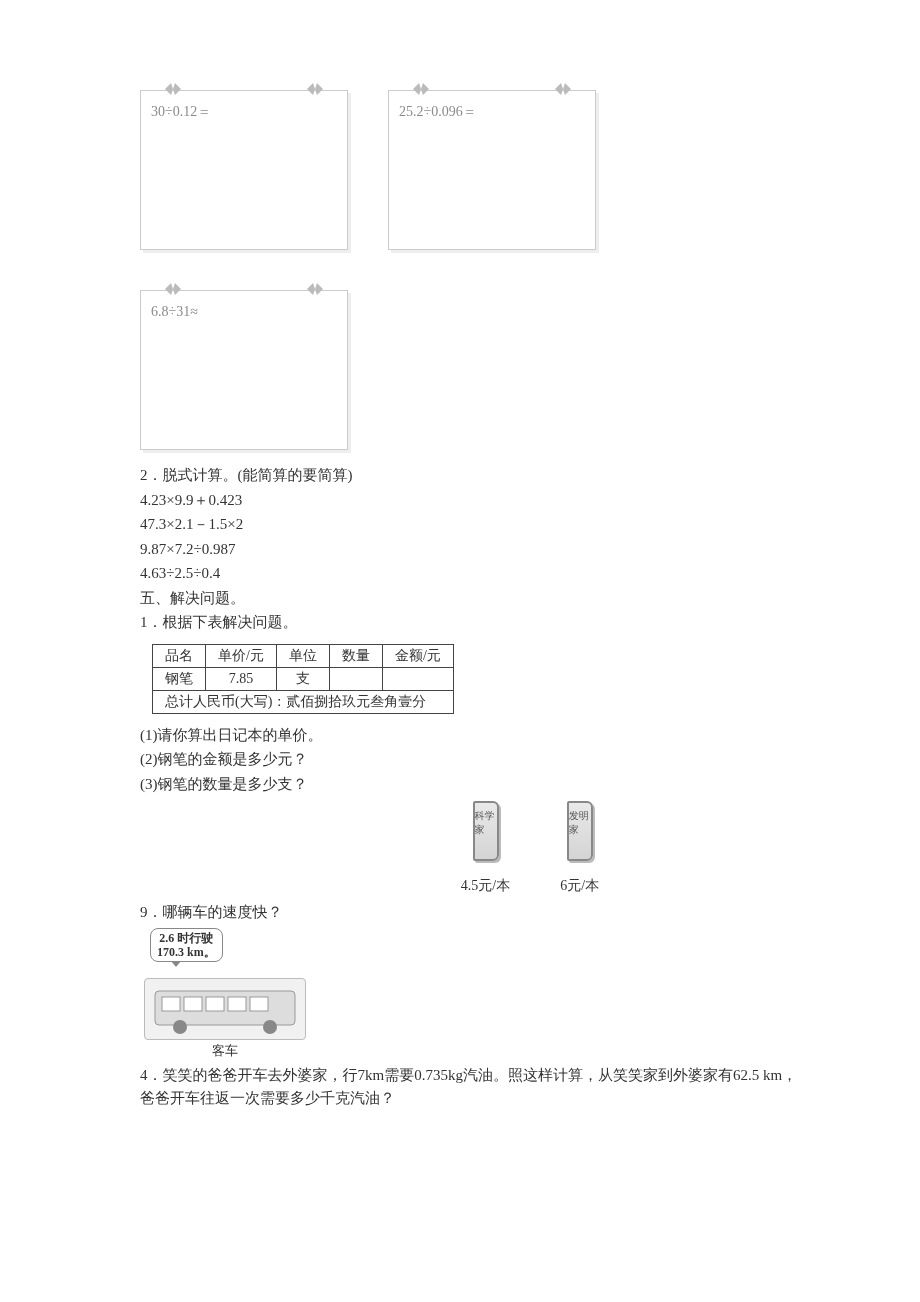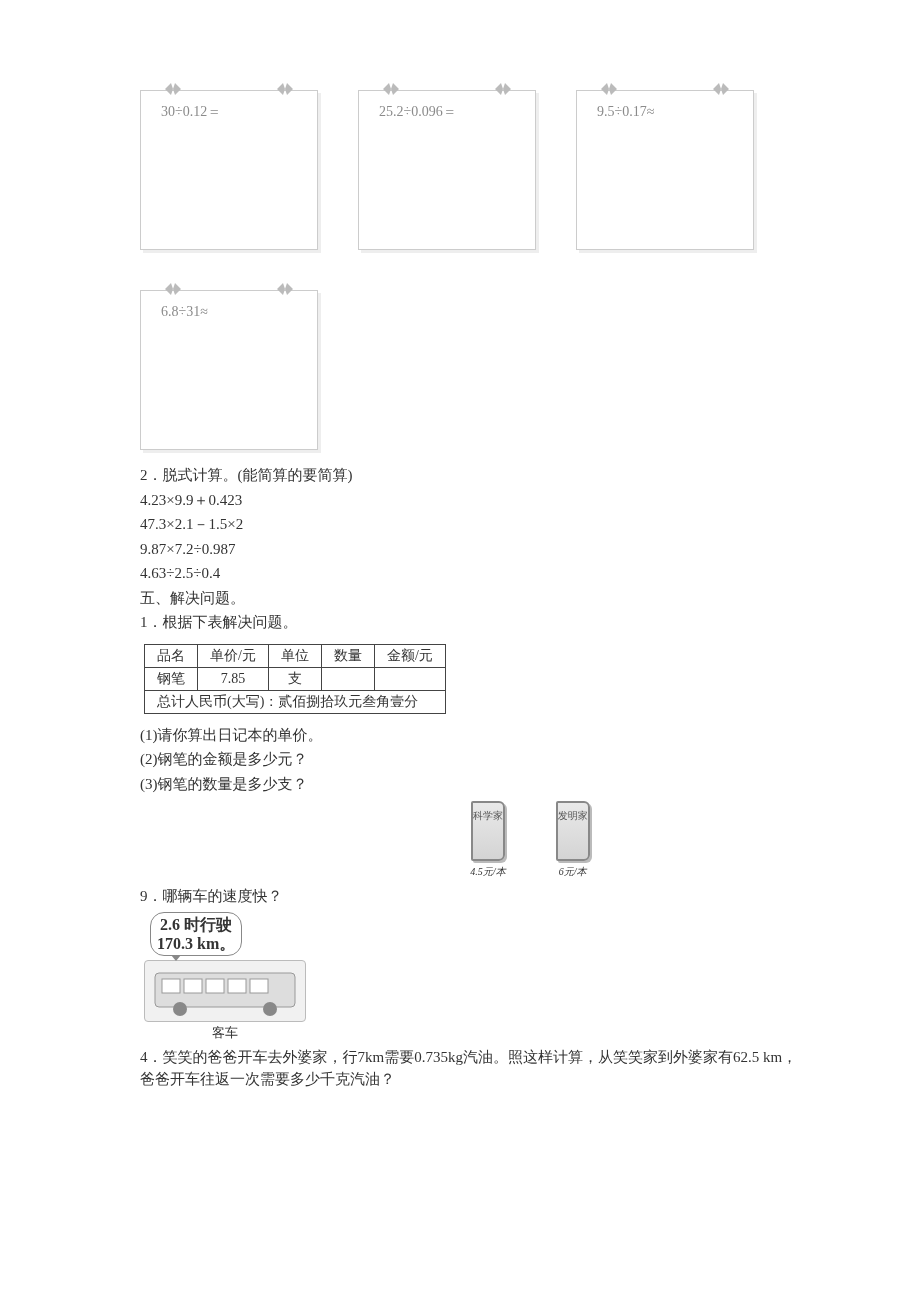--- a/index.html
+++ b/index.html
@@ -14,27 +14,27 @@
   .page {
     padding: 90px 120px 60px 140px;
   }
   .boxes {
     display: flex;
     flex-wrap: wrap;
     gap: 40px;
     margin-bottom: 14px;
   }
   .card {
-    width: 178px;
+    width: 208px;
     height: 160px;
     position: relative;
     background: #fff;
     border: 1px solid #ccc;
     box-shadow: 3px 3px 0 #eee;
-    padding: 12px 20px;
+    padding: 12px 10px;
     box-sizing: border-box;
     color: #999;
     font-family: "SimSun", serif;
   }
   .card::before, .card::after {
     content: "";
     position: absolute;
     top: -10px;
     width: 22px;
     height: 22px;
@@ -49,21 +49,21 @@
   }
   .bow svg { width: 20px; height: 20px; }
   .bow.left { left: 22px; }
   .bow.right { right: 22px; }
   .card .expr { color: #8b8b8b; font-size: 14px; }
 
   .line { margin: 2px 0; line-height: 1.5; }
 
   table.grid {
     border-collapse: collapse;
-    margin: 10px 4px;
+    margin: 10px 12px;
     font-size: 14px;
   }
   table.grid td, table.grid th {
     border: 1px solid #444;
     padding: 2px 12px;
     text-align: center;
     font-weight: normal;
   }
   table.grid .foot td {
     text-align: left;
@@ -74,64 +74,63 @@
     gap: 50px;
     justify-content: center;
     margin: 6px 0 6px 120px;
   }
   .book {
     display: flex;
     flex-direction: column;
     align-items: center;
   }
   .book-cover {
-    width: 34px;
+    width: 26px;
     height: 60px;
     border: 2px solid #888;
     border-radius: 2px 6px 6px 2px;
     background: linear-gradient(#e9e9e9, #d4d4d4);
     display: flex;
     align-items: flex-start;
     justify-content: center;
     position: relative;
     box-shadow: 2px 2px 0 #bbb;
     font-size: 10px;
     color: #555;
     padding-top: 6px;
     box-sizing: border-box;
   }
   .book-price {
     font-family: "Times New Roman", serif;
-    font-style: italic;
-    font-size: 10px;
-    margin-top: 4px;
+    font-size: 14px;
+    margin-top: 16px;
   }
 
   .vehicles {
     display: flex;
     gap: 60px;
     margin: 4px 0;
   }
   .vehicle {
     display: flex;
     flex-direction: column;
     align-items: center;
     width: 170px;
   }
   .speech {
     border: 1px solid #888;
-    border-radius: 14px;
+    border-radius: 8px;
     padding: 2px 6px;
-    font-size: 16px;
+    font-size: 12px;
     font-weight: bold;
     background: #fff;
     text-align: center;
     line-height: 1.2;
     position: relative;
-    margin-bottom: 4px;
+    margin-bottom: 16px;
     align-self: flex-start;
     margin-left: 10px;
   }
   .speech::after {
     content: "";
     position: absolute;
     bottom: -6px;
     left: 20px;
     width: 0; height: 0;
     border-left: 5px solid transparent;
@@ -170,29 +169,20 @@
       <span class="expr">30÷0.12＝</span>
     </div>
     <div class="card">
       <span class="bow left"><svg viewBox="0 0 20 20">
             <path d="M2 10 L8 4 L10 10 L12 4 L18 10 L12 16 L10 10 L8 16 Z" fill="#bbb"></path>
           </svg></span>
       <span class="bow right"><svg viewBox="0 0 20 20">
             <path d="M2 10 L8 4 L10 10 L12 4 L18 10 L12 16 L10 10 L8 16 Z" fill="#bbb"></path>
           </svg></span>
       <span class="expr">25.2÷0.096＝</span>
-    </div>
-    <div class="card">
-      <span class="bow left"><svg viewBox="0 0 20 20">
-            <path d="M2 10 L8 4 L10 10 L12 4 L18 10 L12 16 L10 10 L8 16 Z" fill="#bbb"></path>
-          </svg></span>
-      <span class="bow right"><svg viewBox="0 0 20 20">
-            <path d="M2 10 L8 4 L10 10 L12 4 L18 10 L12 16 L10 10 L8 16 Z" fill="#bbb"></path>
-          </svg></span>
-      <span class="expr">9.5÷0.17≈</span>
     </div>
     <div class="card">
       <span class="bow left"><svg viewBox="0 0 20 20">
             <path d="M2 10 L8 4 L10 10 L12 4 L18 10 L12 16 L10 10 L8 16 Z" fill="#bbb"></path>
           </svg></span>
       <span class="bow right"><svg viewBox="0 0 20 20">
             <path d="M2 10 L8 4 L10 10 L12 4 L18 10 L12 16 L10 10 L8 16 Z" fill="#bbb"></path>
           </svg></span>
       <span class="expr">6.8÷31≈</span>
     </div>

